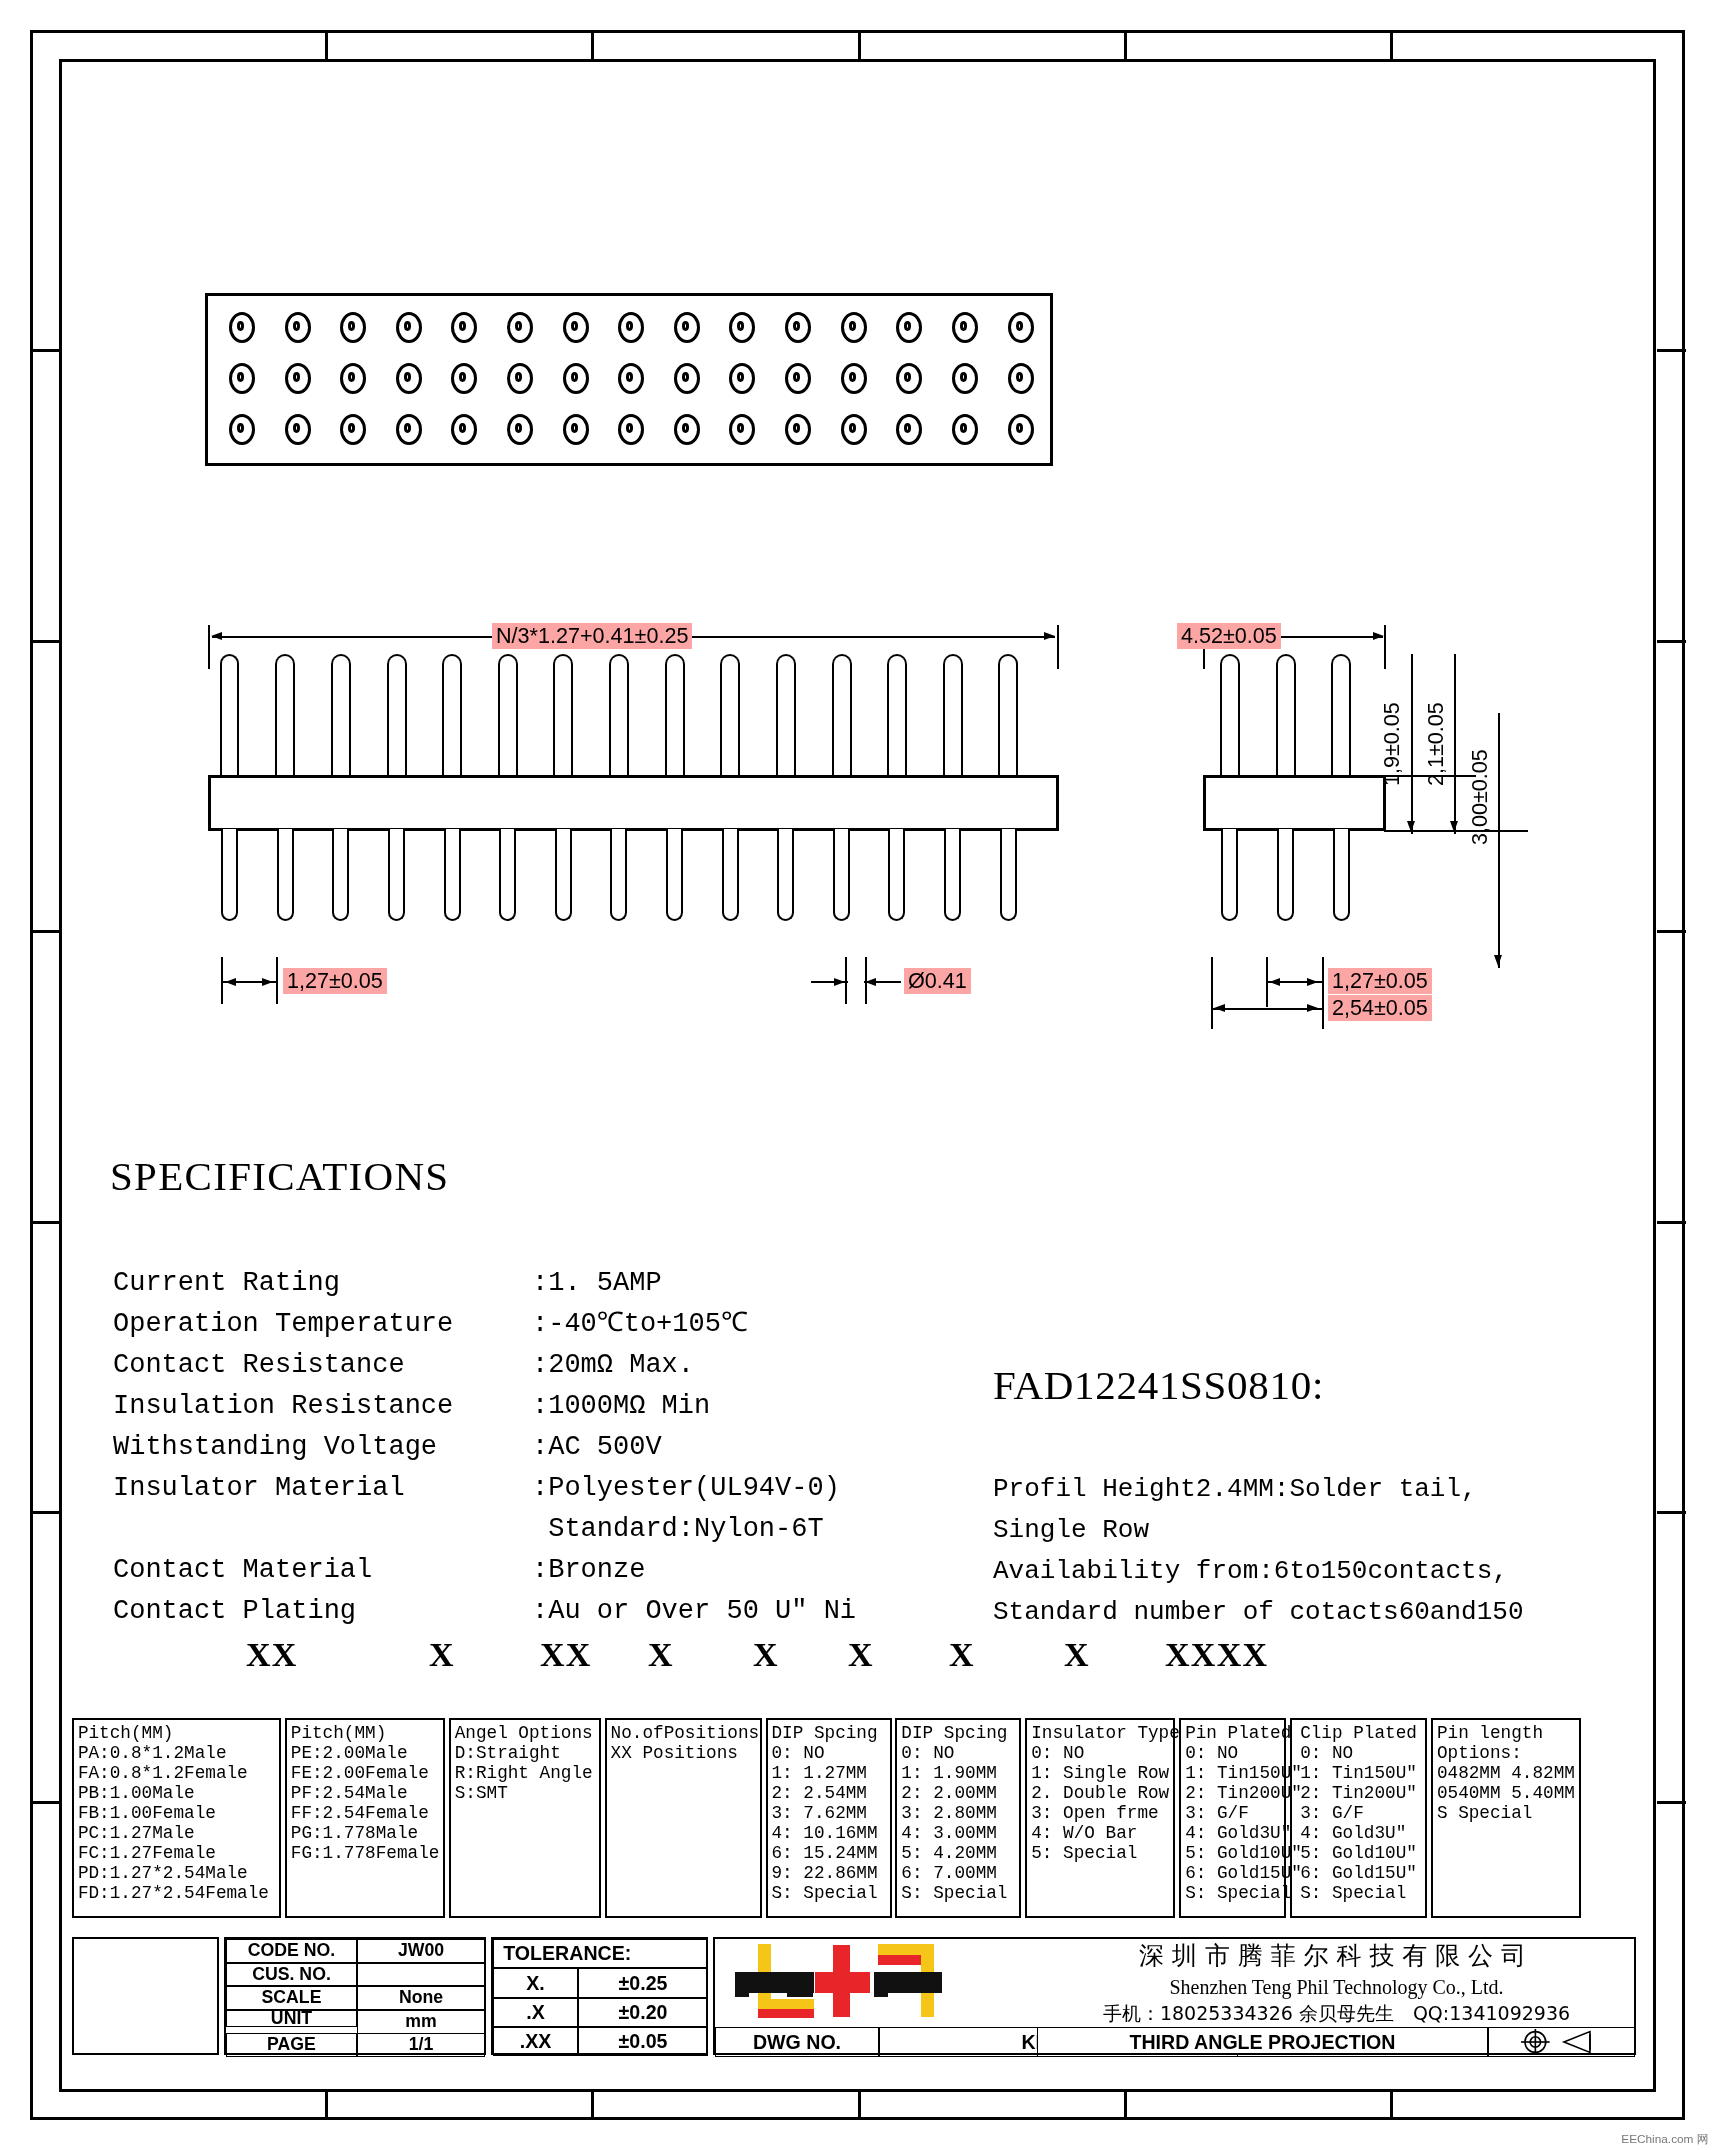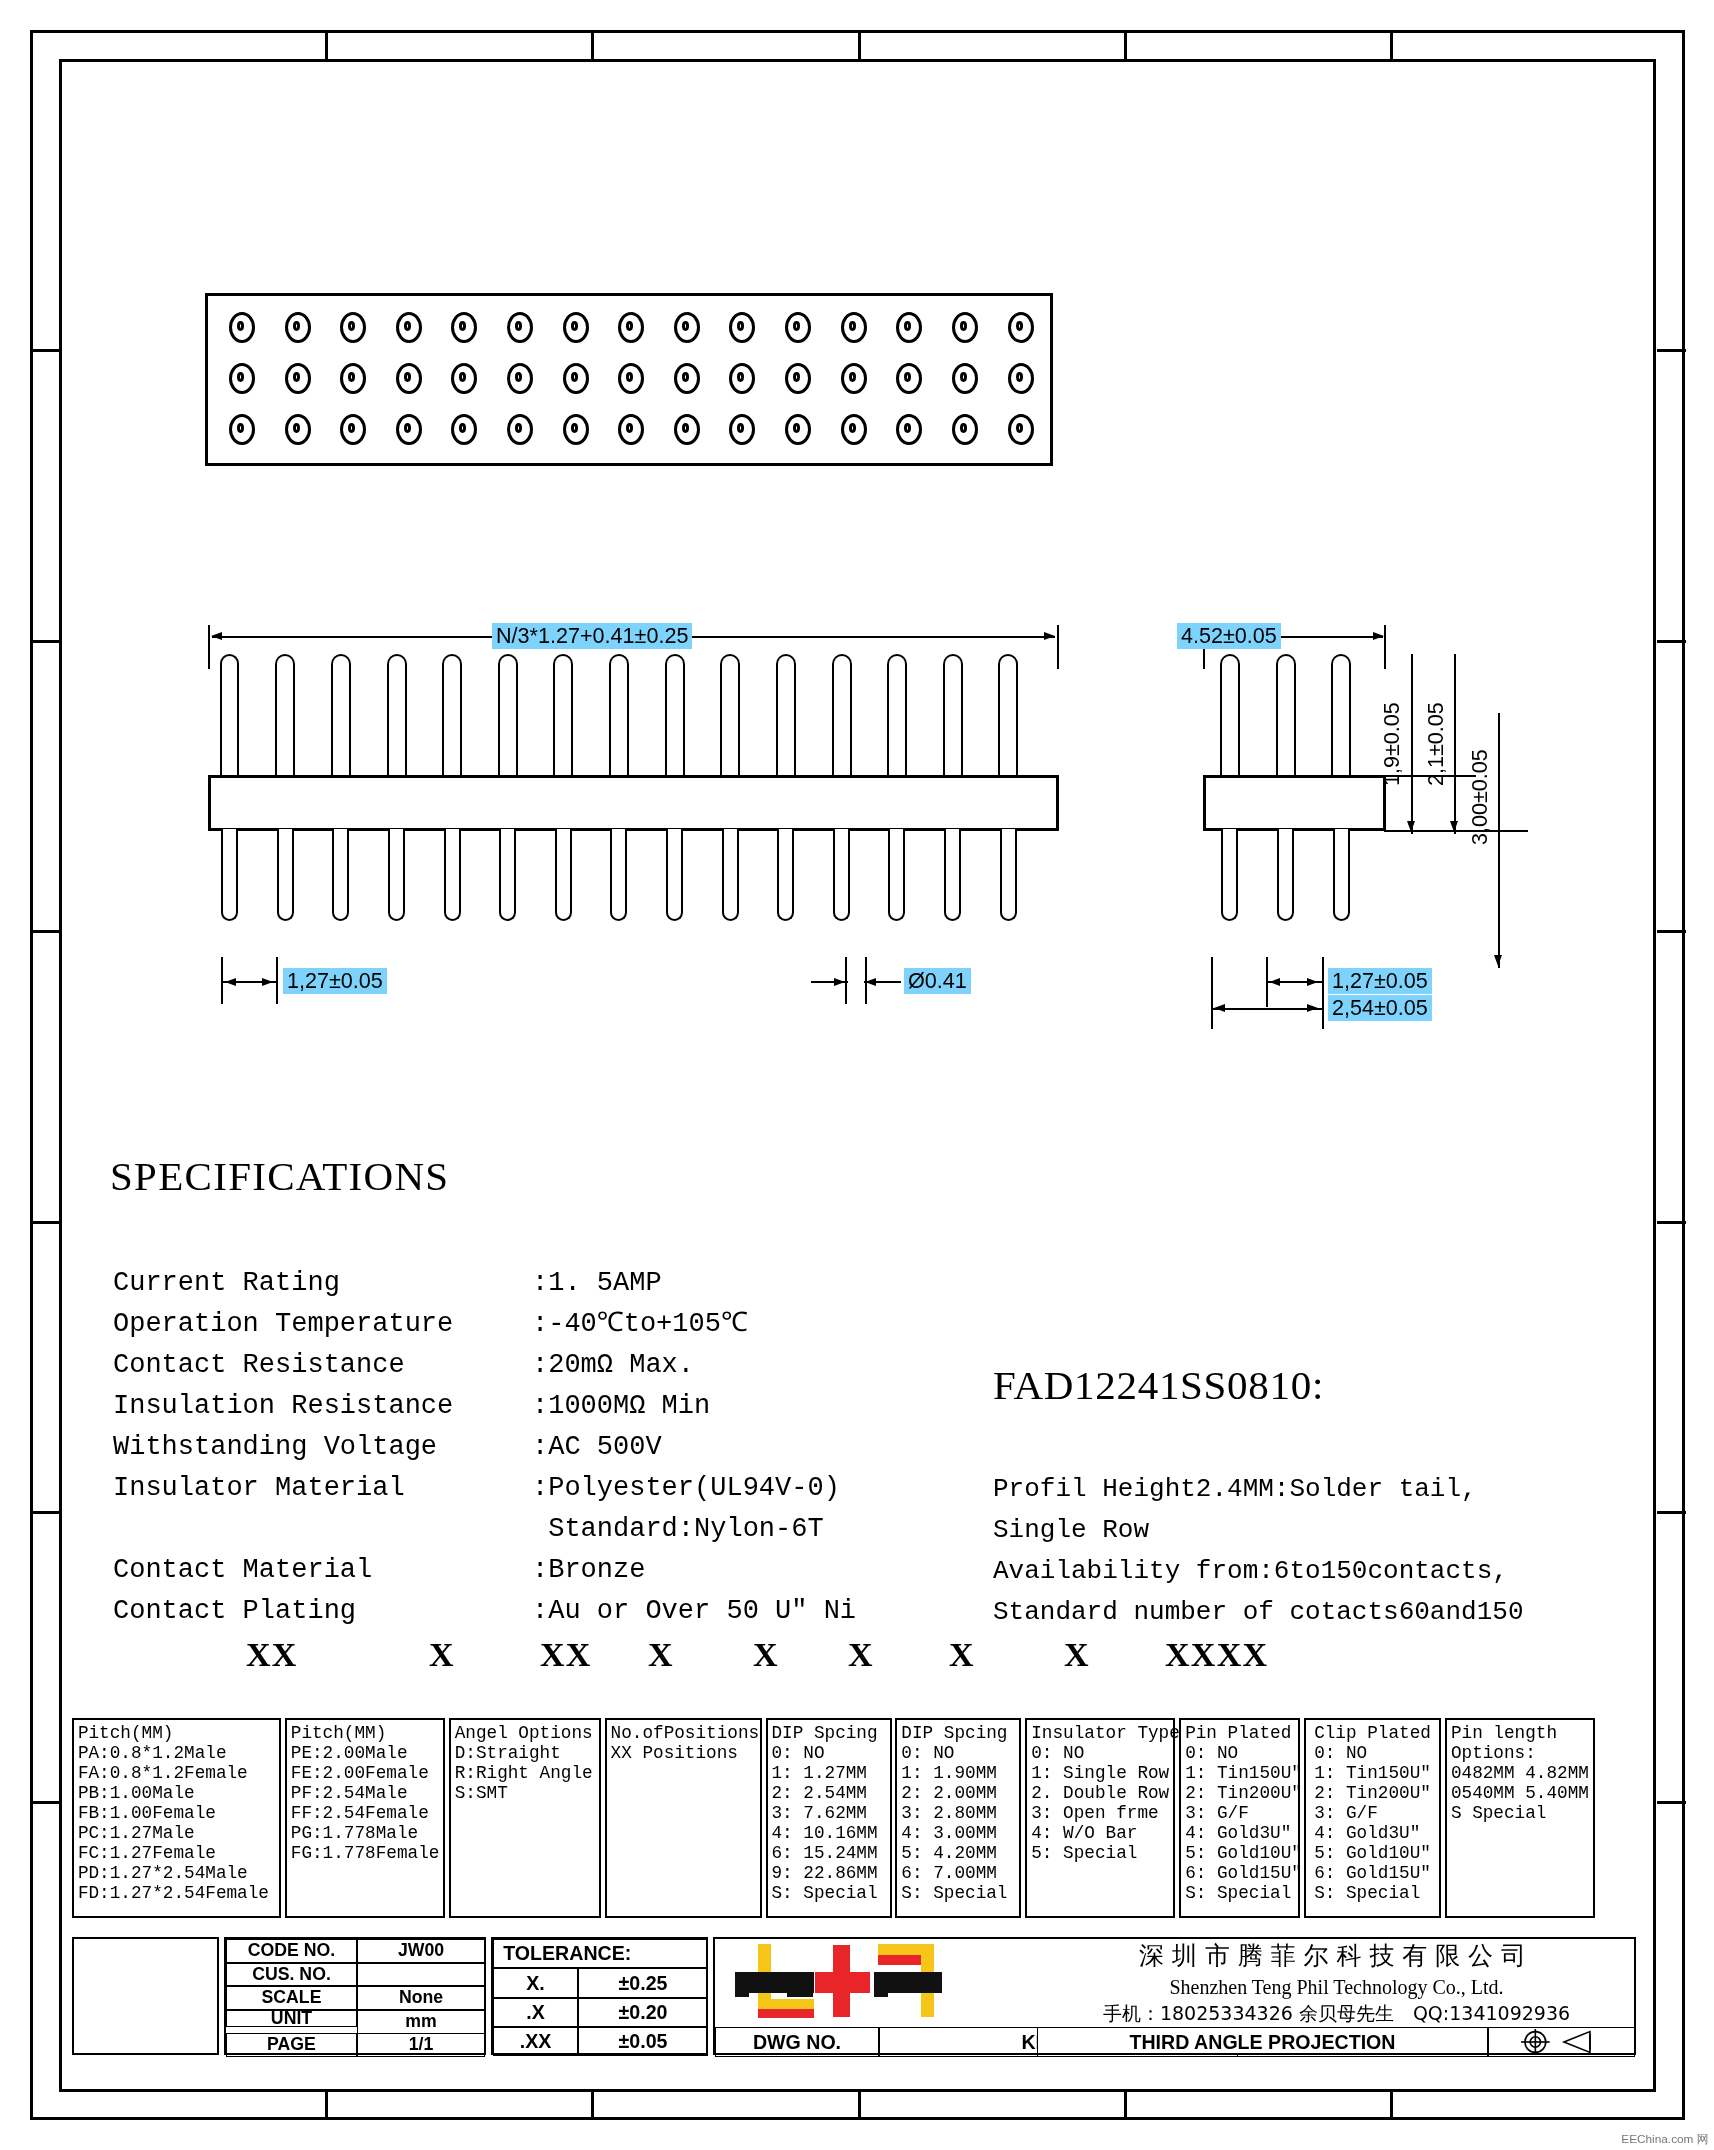--- a/index.html
+++ b/index.html
@@ -42,21 +42,21 @@
   .ext{position:absolute;background:#000;width:2px;}
   .exth{position:absolute;background:#000;height:2px;}
   .arrowL,.arrowR{position:absolute;width:0;height:0;border-top:4.6px solid transparent;
                   border-bottom:4.6px solid transparent;}
   .arrowL{border-right:11.8px solid #000;}
   .arrowR{border-left:11.8px solid #000;}
   .arrowU,.arrowD{position:absolute;width:0;height:0;border-left:4.6px solid transparent;
                   border-right:4.6px solid transparent;}
   .arrowD{border-top:11.8px solid #000;}
   .dimtext{position:absolute;font-family:"Liberation Sans",sans-serif;font-size:21.6px;
-           letter-spacing:0px;white-space:nowrap;background:#7dd3fc;padding:0 3.9px;}
+           letter-spacing:0px;white-space:nowrap;background:#fca5a5;padding:0 3.9px;}
   .dimtext.vert{transform:rotate(-90deg);transform-origin:left bottom;background:transparent;}
 
   
   #spec-title{position:absolute;left:110px;top:1152px;font-size:41px;
               font-family:"Liberation Serif",serif;letter-spacing:1.3px;}
   #spec-list{position:absolute;left:113px;top:1263px;font-size:27px;line-height:41px;
              font-family:"Liberation Mono",monospace;}
   #spec-list .row{display:flex;}
   #spec-list .k{width:419px;white-space:pre;}
   #spec-list .v{white-space:pre;}
@@ -444,21 +444,21 @@
     </div>
 
   <div id="opts">
       <div class="col" style="width: 209px;"><div>Pitch(MM)</div><div>PA:0.8*1.2Male</div><div>FA:0.8*1.2Female</div><div>PB:1.00Male</div><div>FB:1.00Female</div><div>PC:1.27Male</div><div>FC:1.27Female</div><div>PD:1.27*2.54Male</div><div>FD:1.27*2.54Female</div></div>
       <div class="col" style="width: 160px;"><div>Pitch(MM)</div><div>PE:2.00Male</div><div>FE:2.00Female</div><div>PF:2.54Male</div><div>FF:2.54Female</div><div>PG:1.778Male</div><div>FG:1.778Female</div></div>
       <div class="col" style="width: 152px;"><div>Angel Options</div><div>D:Straight</div><div>R:Right Angle</div><div>S:SMT</div></div>
       <div class="col" style="width: 157px;"><div>No.ofPositions</div><div>XX Positions</div></div>
       <div class="col" style="width: 126px;"><div>DIP Spcing</div><div>0: NO</div><div>1: 1.27MM</div><div>2: 2.54MM</div><div>3: 7.62MM</div><div>4: 10.16MM</div><div>6: 15.24MM</div><div>9: 22.86MM</div><div>S: Special</div></div>
       <div class="col" style="width: 126px;"><div>DIP Spcing</div><div>0: NO</div><div>1: 1.90MM</div><div>2: 2.00MM</div><div>3: 2.80MM</div><div>4: 3.00MM</div><div>5: 4.20MM</div><div>6: 7.00MM</div><div>S: Special</div></div>
       <div class="col" style="width: 150px;"><div>Insulator Type</div><div>0: NO</div><div>1: Single Row</div><div>2. Double Row</div><div>3: Open frme</div><div>4: W/O Bar</div><div>5: Special</div></div>
-      <div class="col" style="width: 121px;"><div>Pin Plated</div><div>0: NO</div><div>1: Tin150U″</div><div>2: Tin200U″</div><div>3: G/F</div><div>4: Gold3U″</div><div>5: Gold10U″</div><div>6: Gold15U″</div><div>S: Special</div></div>
+      <div class="col" style="width: 107px;"><div>Pin Plated</div><div>0: NO</div><div>1: Tin150U″</div><div>2: Tin200U″</div><div>3: G/F</div><div>4: Gold3U″</div><div>5: Gold10U″</div><div>6: Gold15U″</div><div>S: Special</div></div>
       <div class="col" style="width: 137px; padding-left: 8px;"><div>Clip Plated</div><div>0: NO</div><div>1: Tin150U″</div><div>2: Tin200U″</div><div>3: G/F</div><div>4: Gold3U″</div><div>5: Gold10U″</div><div>6: Gold15U″</div><div>S: Special</div></div>
       <div class="col" style="width: 150px;"><div>Pin length</div><div>Options:</div><div>0482MM 4.82MM</div><div>0540MM 5.40MM</div><div>S Special</div></div>
     </div>
 
   <div id="title-block">
 
     <div class="tb" style="left:0px;top:0px;width:147px;height:118px;"></div>
 
     <div class="tb" style="left:152px;top:0px;width:262px;height:118px;">
       <div class="tb-cell small" style="left:0;top:0;width:131px;height:23.6px;">CODE NO.</div>

